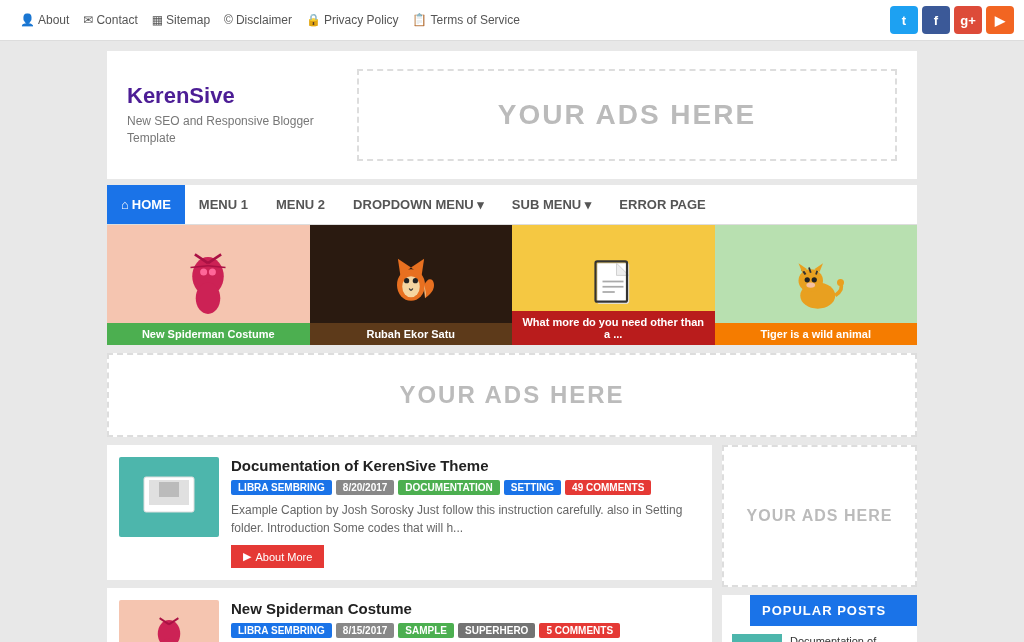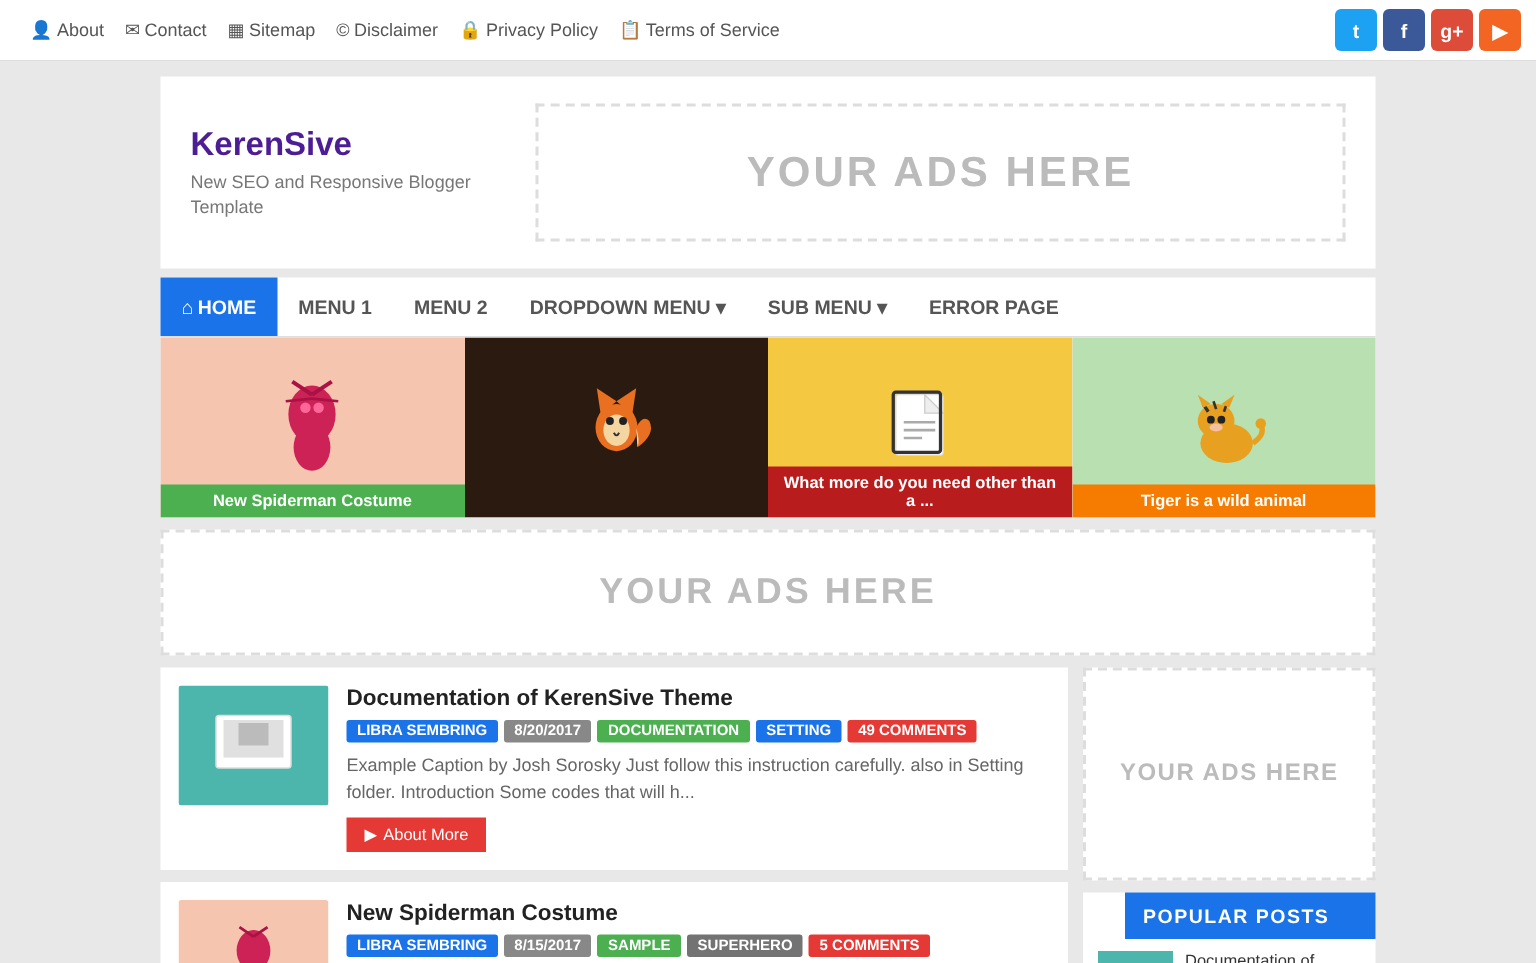--- a/index.html
+++ b/index.html
@@ -343,20 +343,21 @@
           <ellipse cx="40" cy="40" rx="16" ry="18" fill="#e87020"></ellipse>
           <ellipse cx="40" cy="42" rx="10" ry="12" fill="#f5d5a0"></ellipse>
           <circle cx="35" cy="35" r="3" fill="#222"></circle>
           <circle cx="45" cy="35" r="3" fill="#222"></circle>
           <path d="M38,44 Q40,48 42,44" stroke="#333" stroke-width="1.5" fill="none"></path>
 
           <path d="M56,55 Q70,45 65,35 Q60,30 55,40" fill="#e87020" stroke="none"></path>
           <path d="M55,40 Q58,50 56,55" fill="#f5d5a0"></path>
         </svg>
       </div>
+      <div class="slide-caption caption-darkbrown">Rubah Ekor Satu</div>
     </div>
 
     <div class="slide-item slide-3">
       <div class="slide-bg" style="background:#f5c842;">
         <svg class="slide-svg" viewBox="0 0 80 80">
           <rect x="22" y="15" width="36" height="46" rx="2" fill="#fff" stroke="#ddd" stroke-width="1"></rect>
           <path d="M44,15 L58,29 L44,29 Z" fill="#eee" stroke="#ccc" stroke-width="1"></path>
           <line x1="28" y1="36" x2="52" y2="36" stroke="#aaa" stroke-width="2"></line>
           <line x1="28" y1="42" x2="52" y2="42" stroke="#aaa" stroke-width="2"></line>
           <line x1="28" y1="48" x2="42" y2="48" stroke="#aaa" stroke-width="2"></line>

